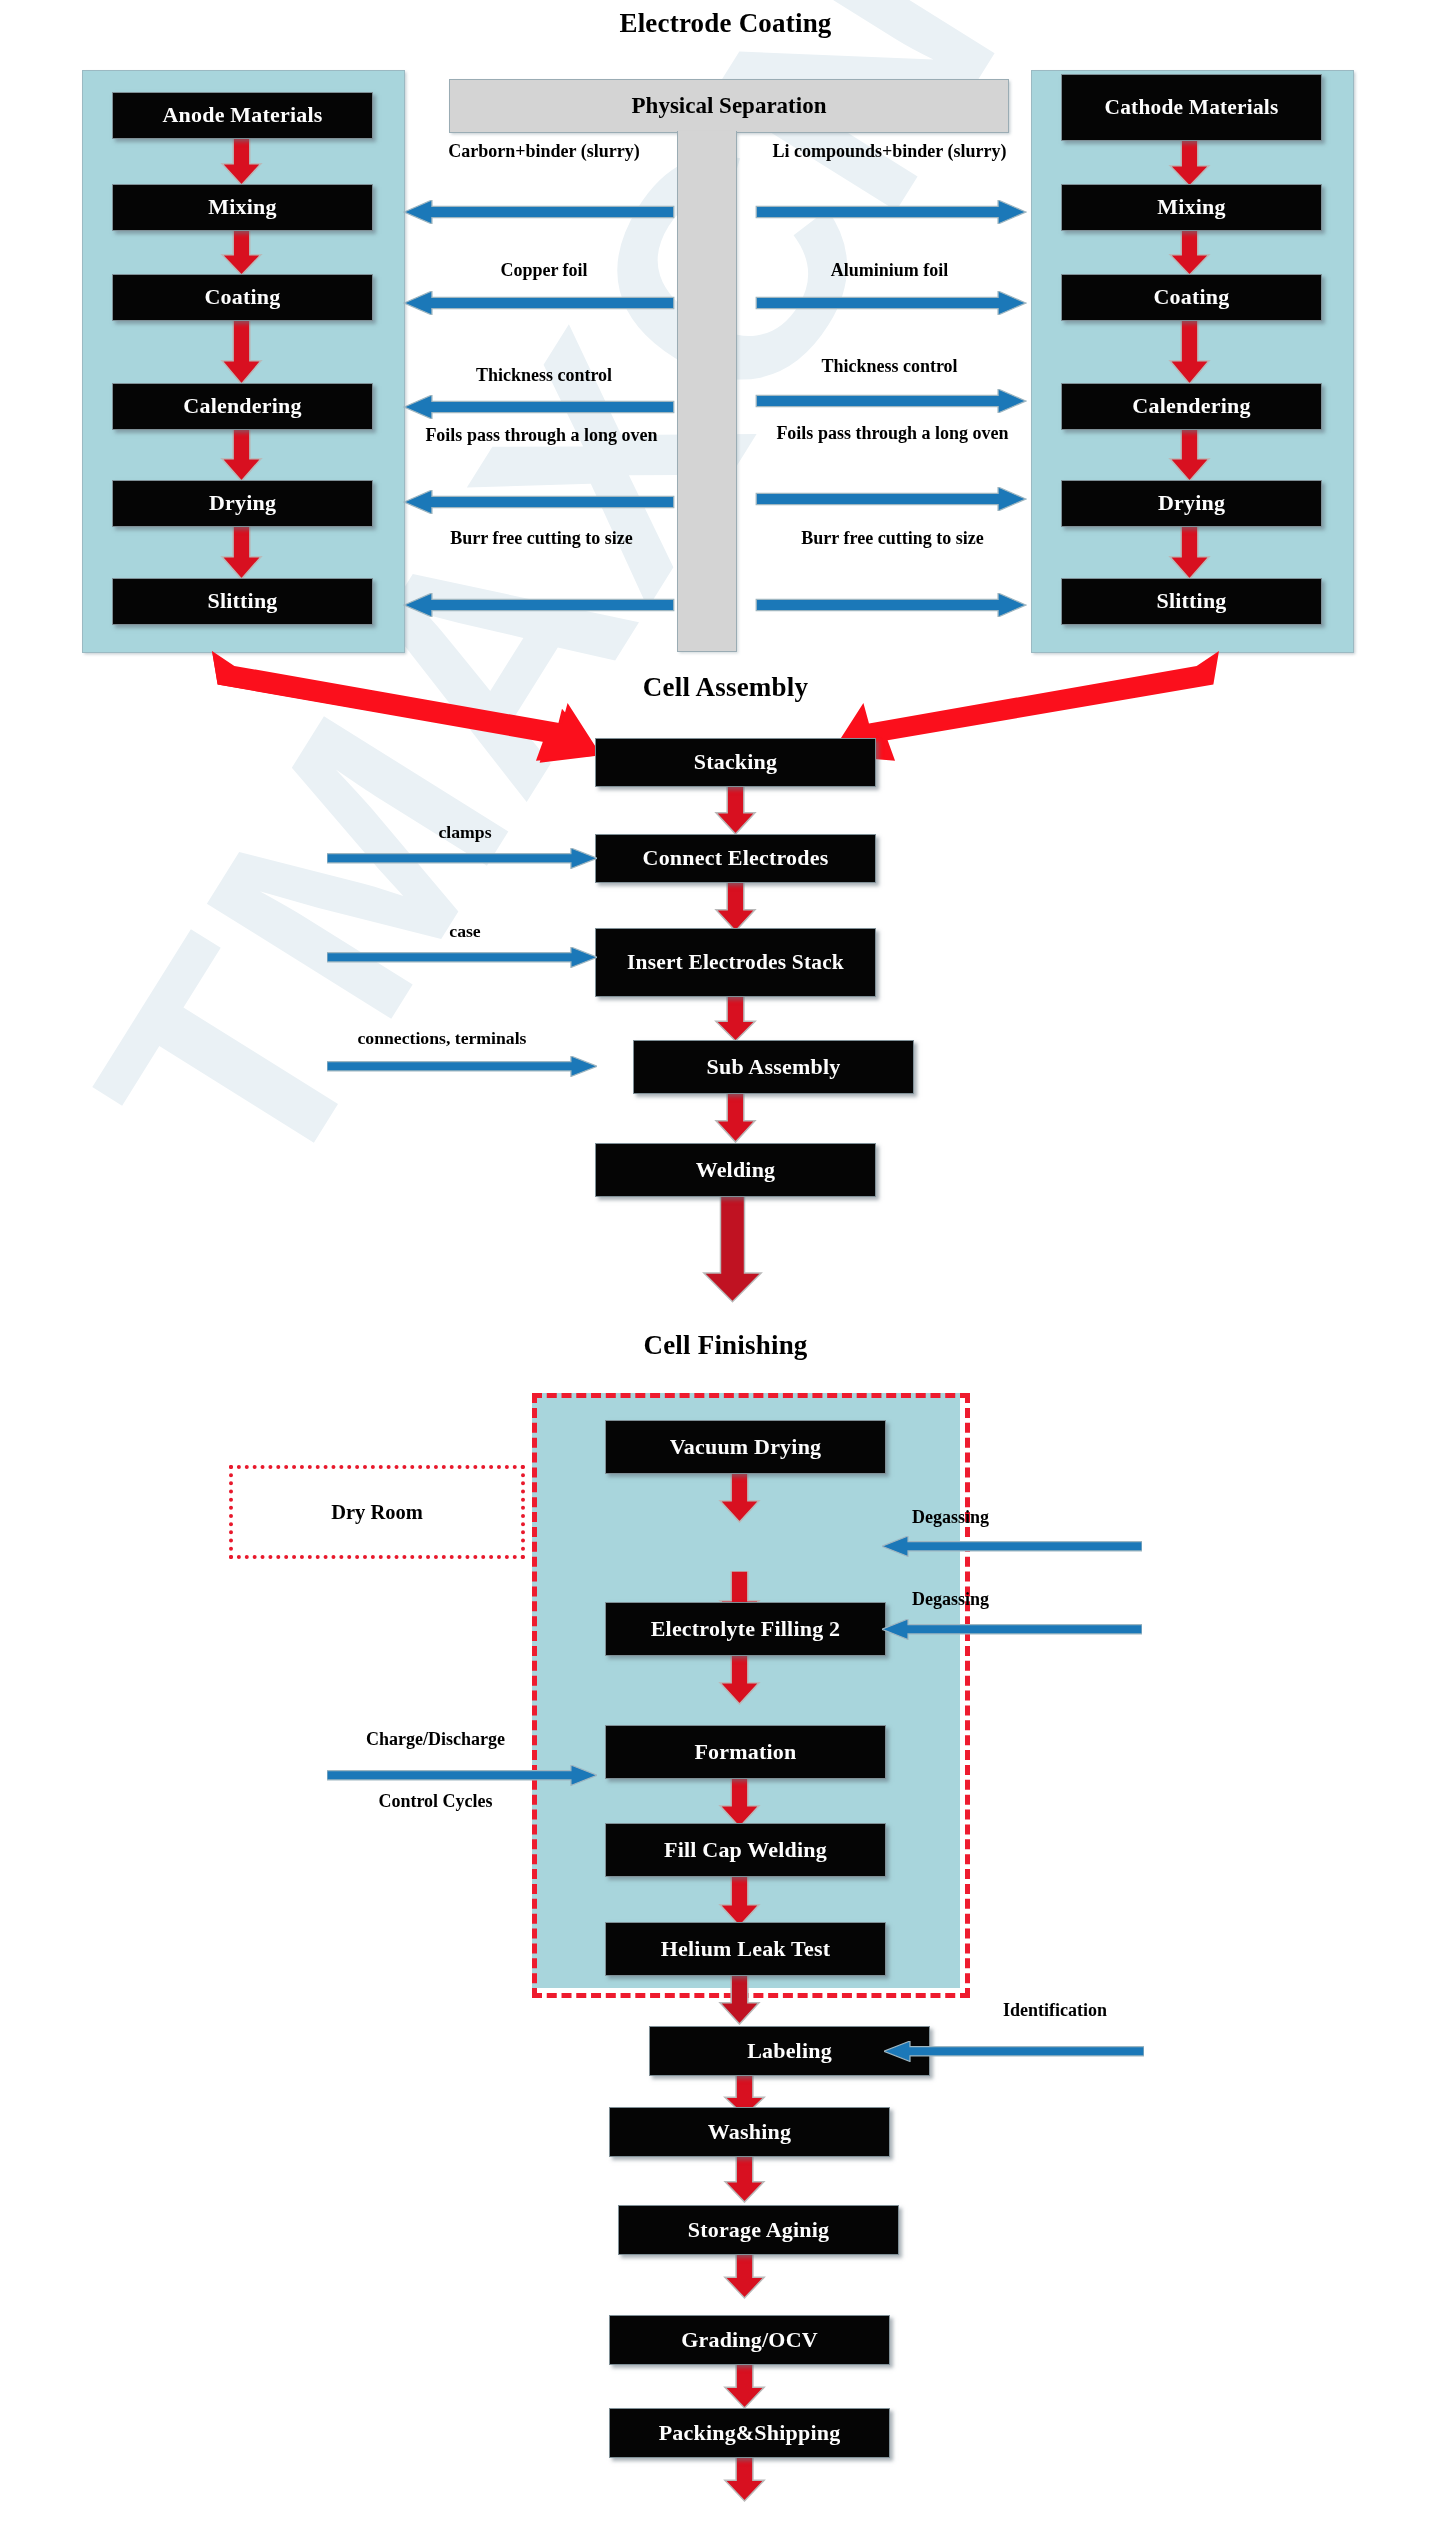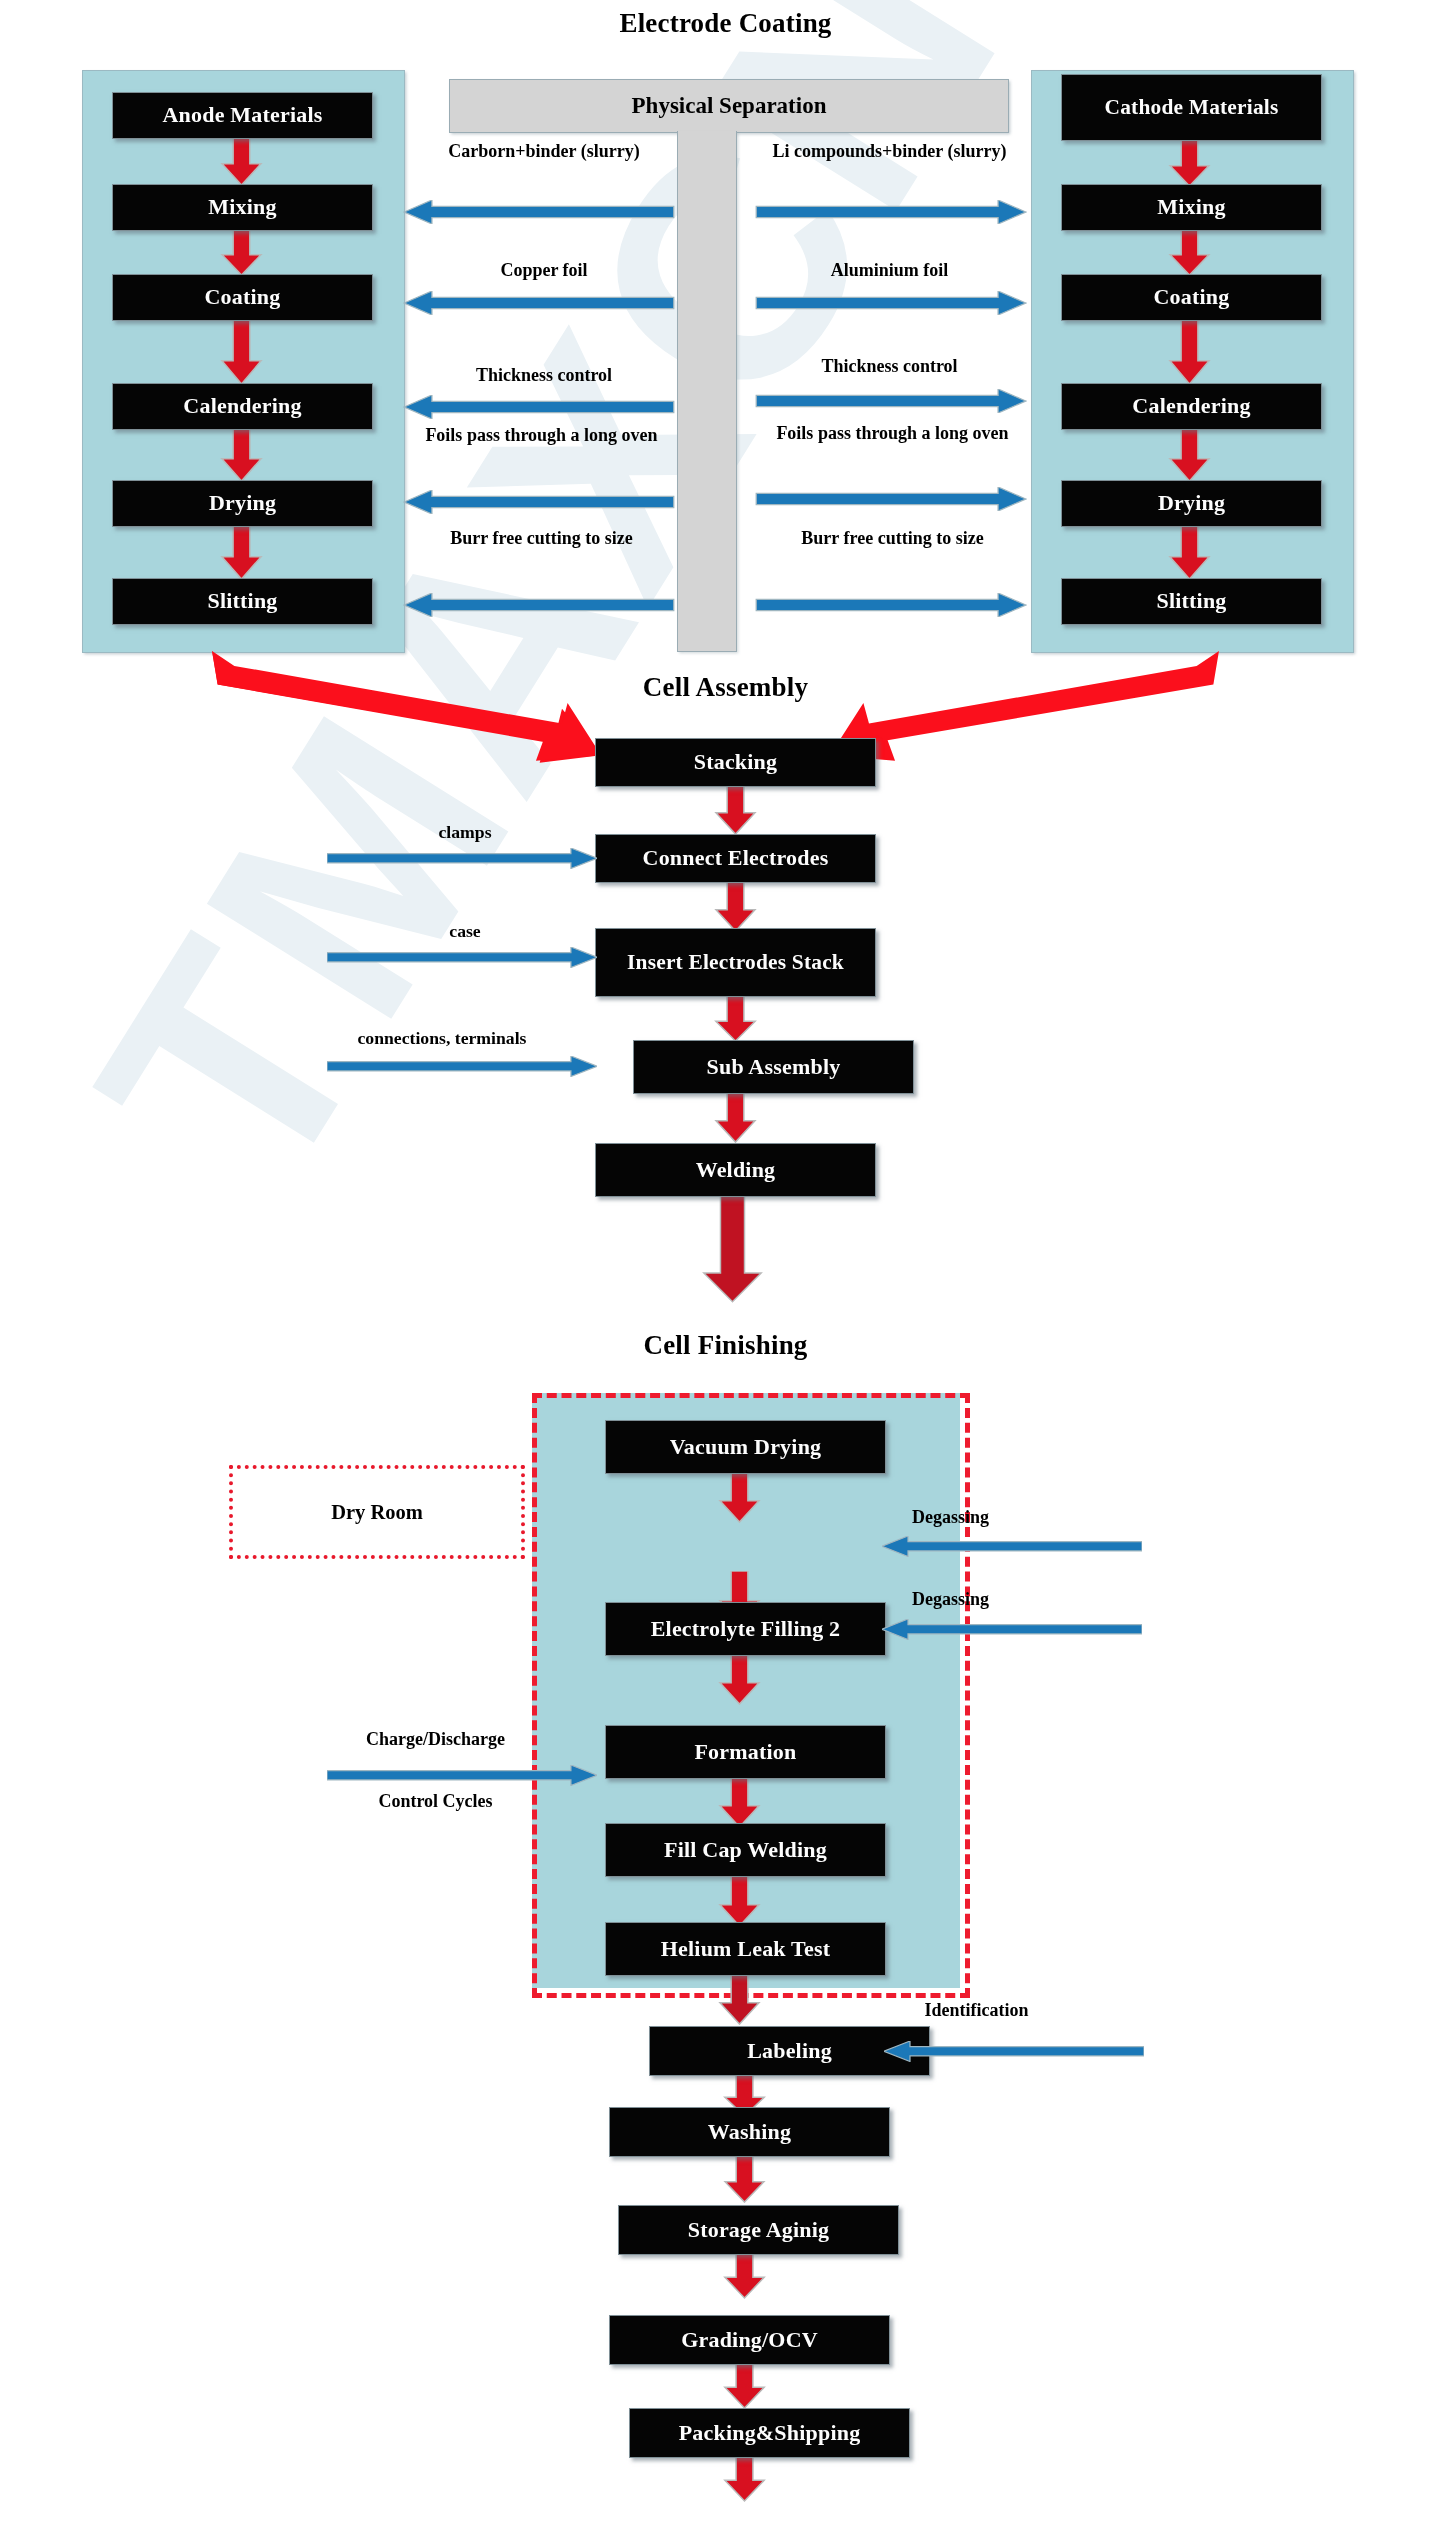--- a/index.html
+++ b/index.html
@@ -408,21 +408,21 @@
 
   <div class="alabel" style="left:324px;top:1729px;width:223px;">Charge/Discharge</div>
   <div class="blue" style="left:327px;top:1765px;">
     <svg width="270" height="20.5" viewBox="0 0 290 22">
         <polygon points="290,11 262,0 262,6 0,6 0,16 262,16 262,22" fill="#1b78b8" stroke="#9fb6c0" stroke-width="1.3"></polygon>
       </svg>
   </div>
   <div class="alabel" style="left:324px;top:1791px;width:223px;">Control Cycles</div>
 
   <div class="pbox" style="left:609px;top:2026px;width:279px;height:48px;margin-left:40px;">Labeling</div>
-  <div class="alabel" style="left:879px;top:2000px;width:195px;text-align:center;">Identification</div>
+  <div class="alabel" style="left:912px;top:2000px;width:195px;text-align:right;">Identification</div>
   <div class="blue" style="left:884px;top:2041px;">
     <svg width="260" height="20.5" viewBox="0 0 280 22">
         <polygon points="0,11 28,0 28,6 280,6 280,16 28,16 28,22" fill="#1b78b8" stroke="#9fb6c0" stroke-width="1.3"></polygon>
       </svg>
   </div>
   <div class="vred" style="left:723px;top:2074px;">
     <svg width="43" height="43" viewBox="0 0 46 46">
         <polygon points="14,0 32,0 32,25 44,25 23,45 2,25 14,25" fill="#d81020" stroke="#b9b9b9" stroke-width="1.6"></polygon>
       </svg>
   </div>
@@ -441,21 +441,21 @@
       </svg>
   </div>
 
   <div class="pbox" style="left:609px;top:2315px;width:279px;height:48px;">Grading/OCV</div>
   <div class="vred" style="left:723px;top:2362px;">
     <svg width="43" height="47" viewBox="0 0 46 50">
         <polygon points="14,0 32,0 32,27 44,27 23,49 2,27 14,27" fill="#d81020" stroke="#b9b9b9" stroke-width="1.6"></polygon>
       </svg>
   </div>
 
-  <div class="pbox" style="left:609px;top:2408px;width:279px;height:48px;margin-left:20px;">Packing&amp;Shipping</div>
+  <div class="pbox" style="left:609px;top:2408px;width:279px;height:48px;">Packing&amp;Shipping</div>
   <div class="vred" style="left:723px;top:2455px;">
     <svg width="43" height="47" viewBox="0 0 46 50">
         <polygon points="14,0 32,0 32,27 44,27 23,49 2,27 14,27" fill="#d81020" stroke="#b9b9b9" stroke-width="1.6"></polygon>
       </svg>
   </div>
 
 </div>
 
 
 </body></html>

